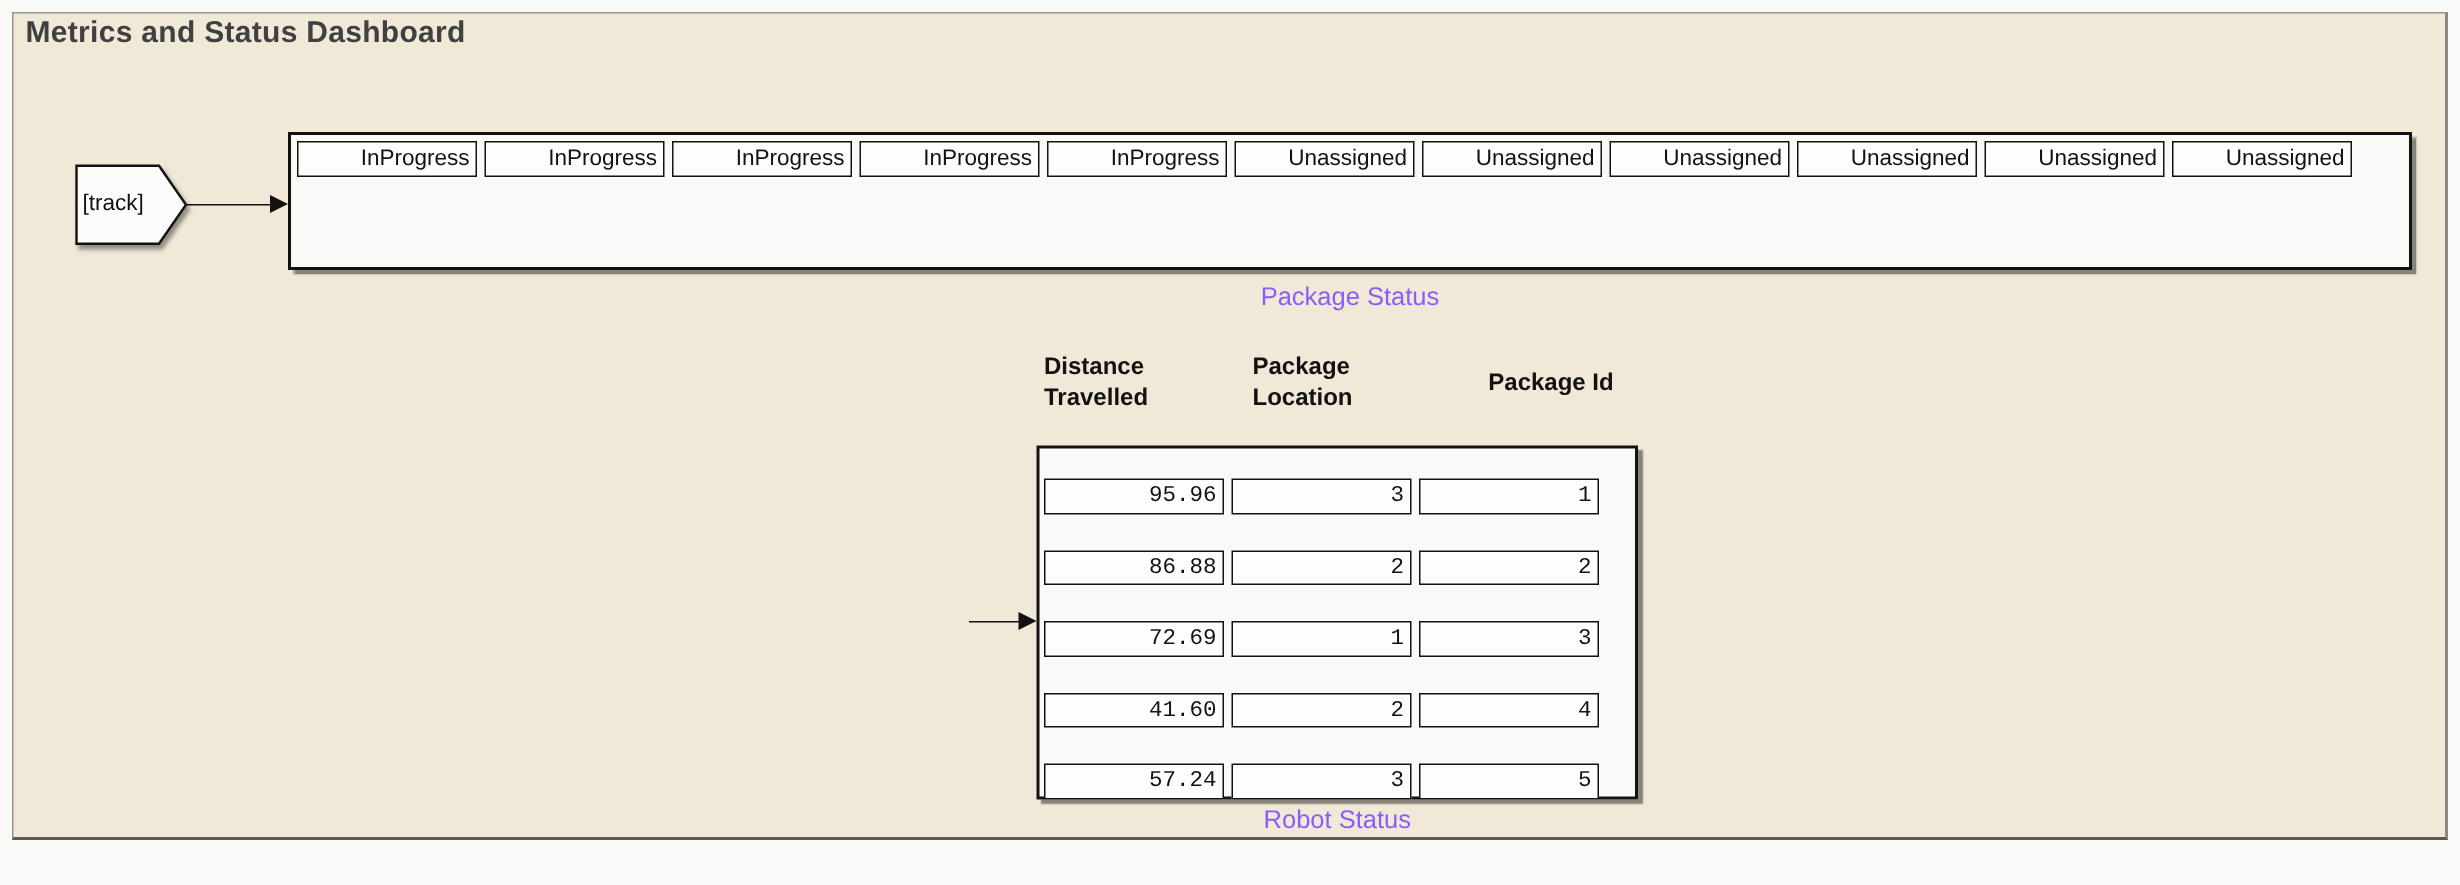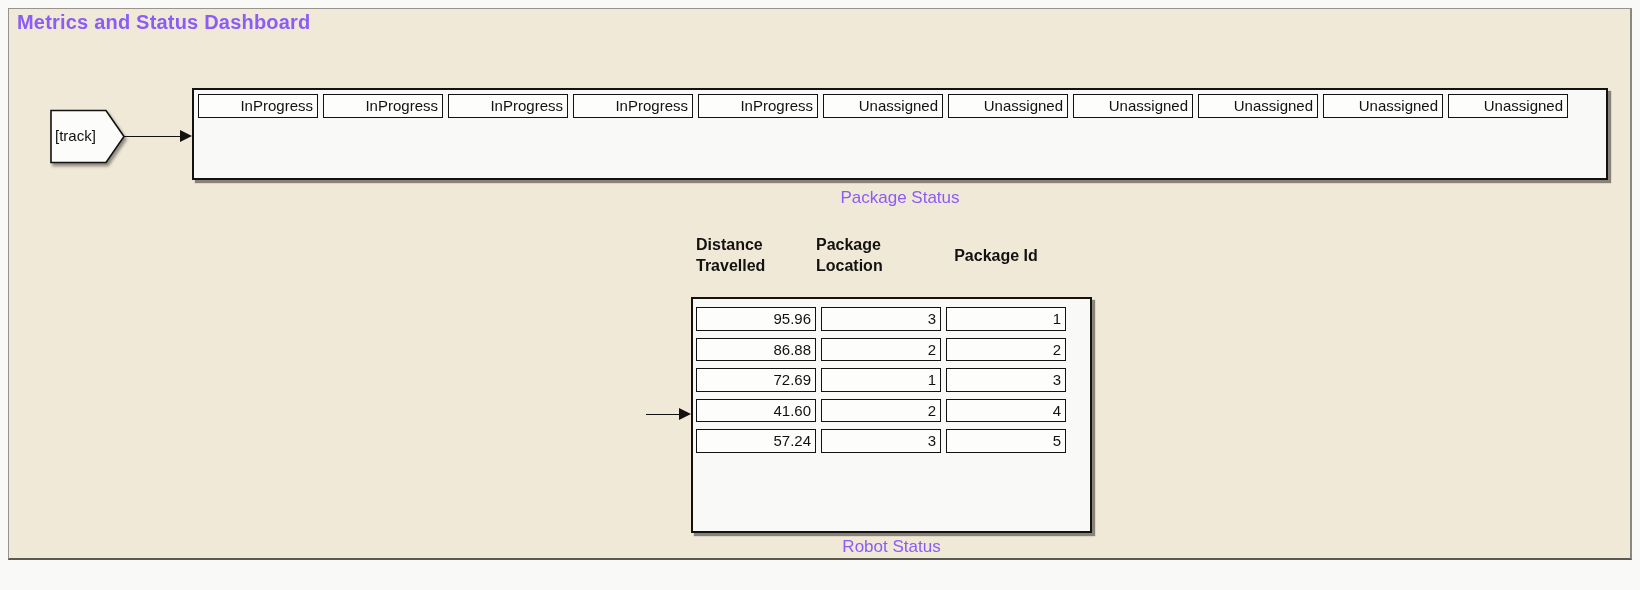--- a/index.html
+++ b/index.html
@@ -22,21 +22,21 @@
     background: #f1e9d8;
     border: 1px solid #96948c;
     border-right: 2px solid #8a8880;
     border-bottom: 2px solid #5b5952;
   }
   .title {
     position: absolute;
     left: 17px; top: 11px;
     font-size: 20px;
     font-weight: bold;
-    color: #8b5cf6;
+    color: #404040;
     letter-spacing: 0.2px;
   }
   
   .display-block {
     position: absolute;
     background: #f9f9f8;
     border: 2px solid #131210;
     box-shadow: 3px 3px 1px rgba(50,48,44,0.55);
   }
   .status-block { left: 192px; top: 88px; width: 1416px; height: 92px; }
@@ -57,39 +57,40 @@
     line-height: 21px;
     text-align: right;
     padding-right: 4px;
     overflow: hidden;
     white-space: nowrap;
   }
   .table-grid {
     display: grid;
     grid-template-columns: repeat(3, 120px);
     grid-auto-rows: 23.5px;
-    gap: 7px 5px;
-    padding: 8px 0 0 3px;
+    gap: 24px 5px;
+    padding: 20px 0 0 3px;
+    font-family: Liberation Mono, monospace;
   }
   .block-label {
     position: absolute;
     text-align: center;
     font-size: 17px;
     color: #8b5cf6;
   }
   .status-label { left: 192px; top: 188px; width: 1416px; }
   .robot-label  { left: 691px; top: 537px; width: 401px; }
   
   .col-headers {
     position: absolute;
     left: 691px; top: 232px;
     width: 401px; height: 46px;
     display: grid;
     grid-template-columns: repeat(3, 120px);
-    gap: 0;
+    gap: 19px;
     padding-left: 5px;
   }
   .col-header {
     display: flex;
     align-items: center;
     justify-content: center;
     text-align: left;
     font-weight: bold;
     font-size: 16px;
     line-height: 21px;

